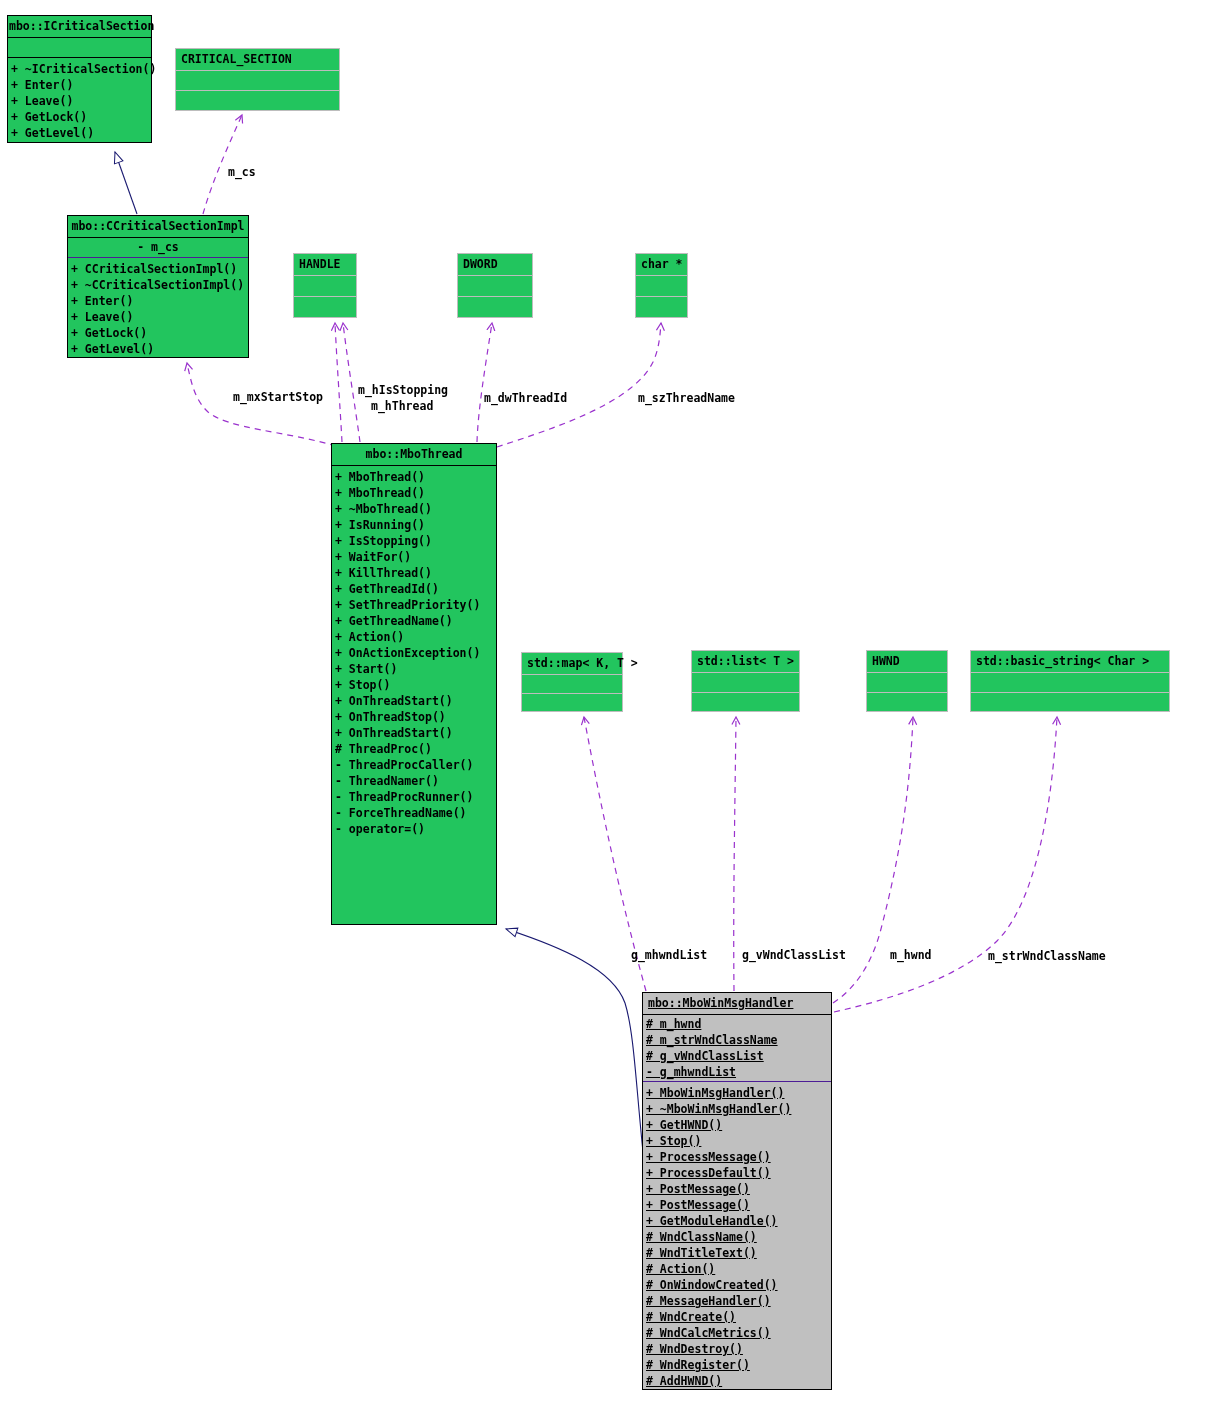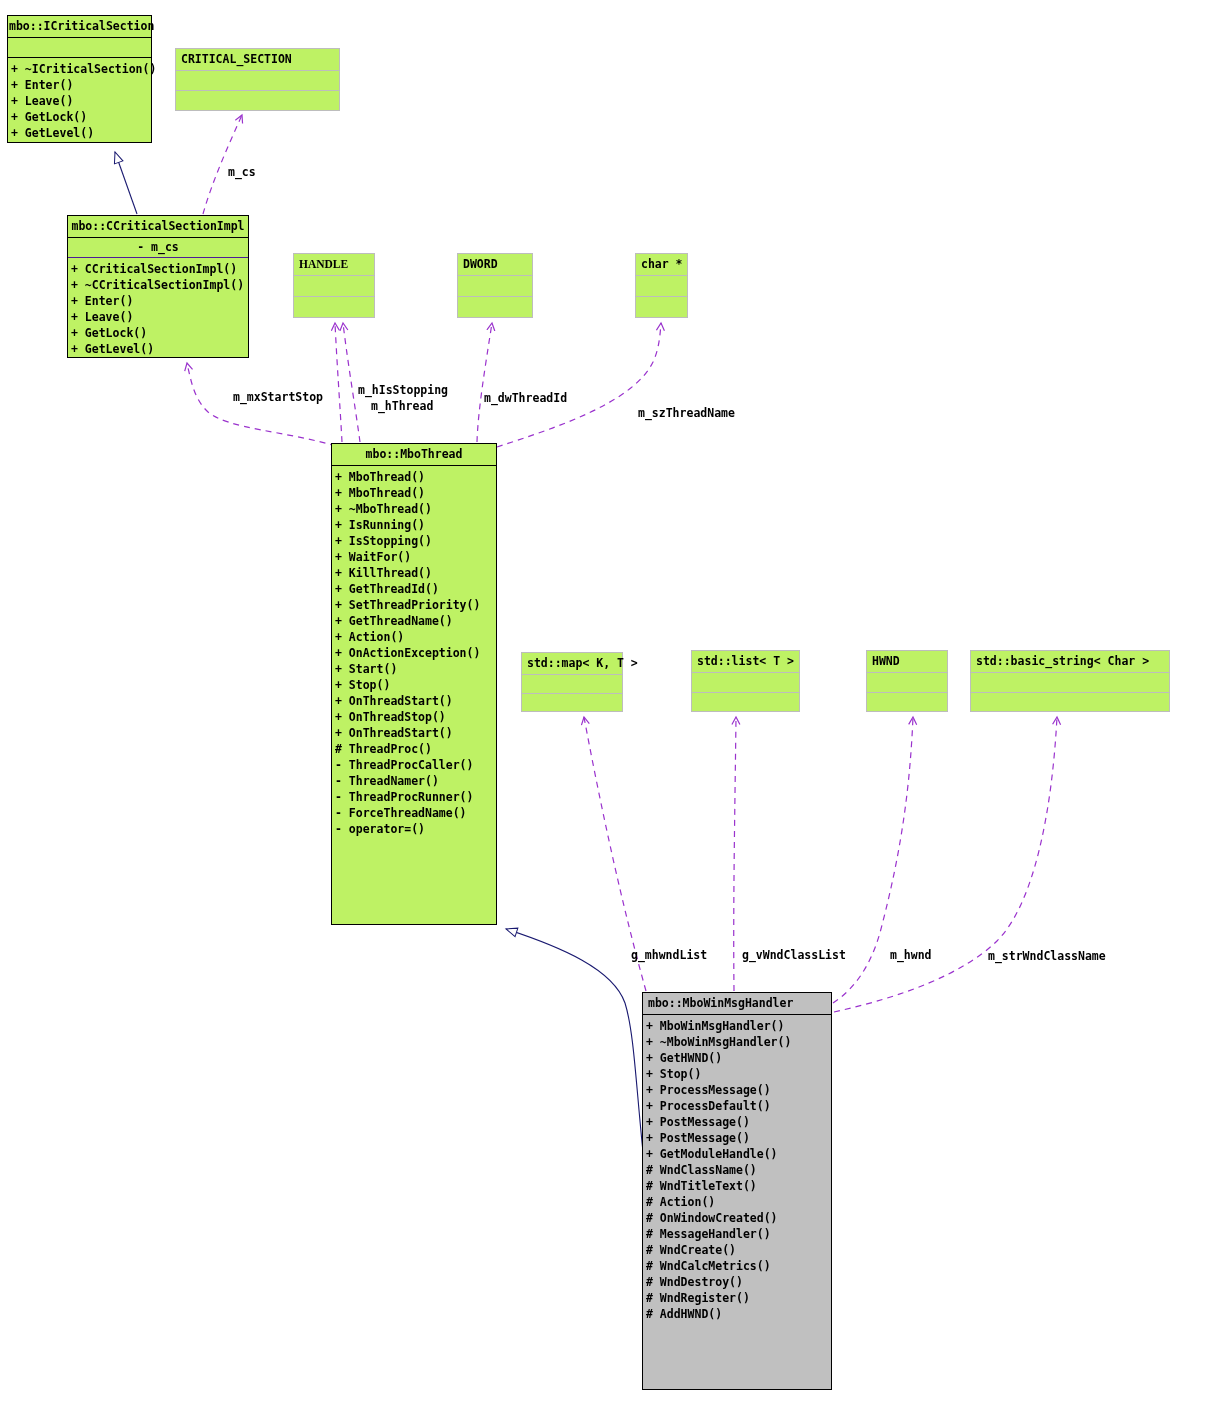--- a/index.html
+++ b/index.html
@@ -1,24 +1,24 @@
 <!DOCTYPE html>
 <html><head>
 <meta charset="utf-8">
 <style>
   * { margin:0; padding:0; box-sizing:border-box; }
   html,body { background:#ffffff; }
   body { font-family:"DejaVu Sans Mono","Liberation Mono",monospace; }
   #canvas { position:relative; width:1223px; height:1409px; background:#ffffff; overflow:hidden; }
   svg.edges { position:absolute; left:0; top:0; pointer-events:none; }
 
-  .cls { position:absolute; background:#bef264; border:1px solid #000000;
+  .cls { position:absolute; background:#22c55e; border:1px solid #000000;
          display:flex; flex-direction:column; font-size:11.5px; font-weight:bold; color:#000; }
   .cls.ext { border-color:#bdbdbd; }
-  .cls.hl  { background:#c0c0c0; }
+  .cls.hl  { background:#c0c0c0;text-decoration:underline; }
 
   .title { height:22px; line-height:21px; padding:0 5px; white-space:nowrap;
            border-bottom:1px solid #000; overflow:visible; }
   .ext > .title { border-bottom-color:#bdbdbd; }
   .title.center { text-align:center; padding:0 1px; }
 
   .compartment { border-bottom:1px solid #000; }
   .ext .compartment { border-bottom-color:#bdbdbd; }
   .compartment.last { border-bottom:none; flex:1; }
 
@@ -87,21 +87,21 @@
     <div class="methods">
         <div class="member">+ CCriticalSectionImpl()</div>
         <div class="member">+ ~CCriticalSectionImpl()</div>
         <div class="member">+ Enter()</div>
         <div class="member">+ Leave()</div>
         <div class="member">+ GetLock()</div>
         <div class="member">+ GetLevel()</div>
       </div>
   </div>
 
-  <div class="cls ext" style="left:293px; top:253px; width:82px; height:65px;font-family:Liberation Serif, serif;">
+  <div class="cls ext" style="left:293px; top:253px; width:64px; height:65px;">
     <div class="title">HANDLE</div>
     <div class="compartment" style="height:21px;"></div>
     <div class="compartment last"></div>
   </div>
 
   <div class="cls ext" style="left:457px; top:253px; width:76px; height:65px;">
     <div class="title">DWORD</div>
     <div class="compartment" style="height:21px;"></div>
     <div class="compartment last"></div>
   </div>
@@ -160,20 +160,26 @@
   </div>
 
   <div class="cls ext" style="left:970px; top:650px; width:200px; height:62px;">
     <div class="title">std::basic_string&lt; Char &gt;</div>
     <div class="compartment" style="height:20px;"></div>
     <div class="compartment last"></div>
   </div>
 
   <div class="cls main hl" style="left:642px; top:992px; width:190px; height:398px;">
     <div class="title">mbo::MboWinMsgHandler</div>
+    <div class="attrs" style="height:67px;">
+        <div class="member"># m_hwnd</div>
+        <div class="member"># m_strWndClassName</div>
+        <div class="member"># g_vWndClassList</div>
+        <div class="member">- g_mhwndList</div>
+      </div>
     <div class="methods">
         <div class="member">+ MboWinMsgHandler()</div>
         <div class="member">+ ~MboWinMsgHandler()</div>
         <div class="member">+ GetHWND()</div>
         <div class="member">+ Stop()</div>
         <div class="member">+ ProcessMessage()</div>
         <div class="member">+ ProcessDefault()</div>
         <div class="member">+ PostMessage()</div>
         <div class="member">+ PostMessage()</div>
         <div class="member">+ GetModuleHandle()</div>
@@ -188,19 +194,19 @@
         <div class="member"># WndRegister()</div>
         <div class="member"># AddHWND()</div>
       </div>
   </div>
 
   <div class="edge-label" style="left:228px; top:166px;">m_cs</div>
   <div class="edge-label" style="left:233px; top:391px;">m_mxStartStop</div>
   <div class="edge-label" style="left:358px; top:384px;">m_hIsStopping</div>
   <div class="edge-label" style="left:371px; top:400px;">m_hThread</div>
   <div class="edge-label" style="left:484px; top:392px;">m_dwThreadId</div>
-  <div class="edge-label" style="left:638px; top:392px;margin-top:15px;">m_szThreadName</div>
+  <div class="edge-label" style="left:638px; top:392px;">m_szThreadName</div>
   <div class="edge-label" style="left:631px; top:949px;">g_mhwndList</div>
   <div class="edge-label" style="left:742px; top:949px;">g_vWndClassList</div>
   <div class="edge-label" style="left:890px; top:949px;">m_hwnd</div>
   <div class="edge-label" style="left:988px; top:950px;">m_strWndClassName</div>
 
 </div>
 
 </body></html>

